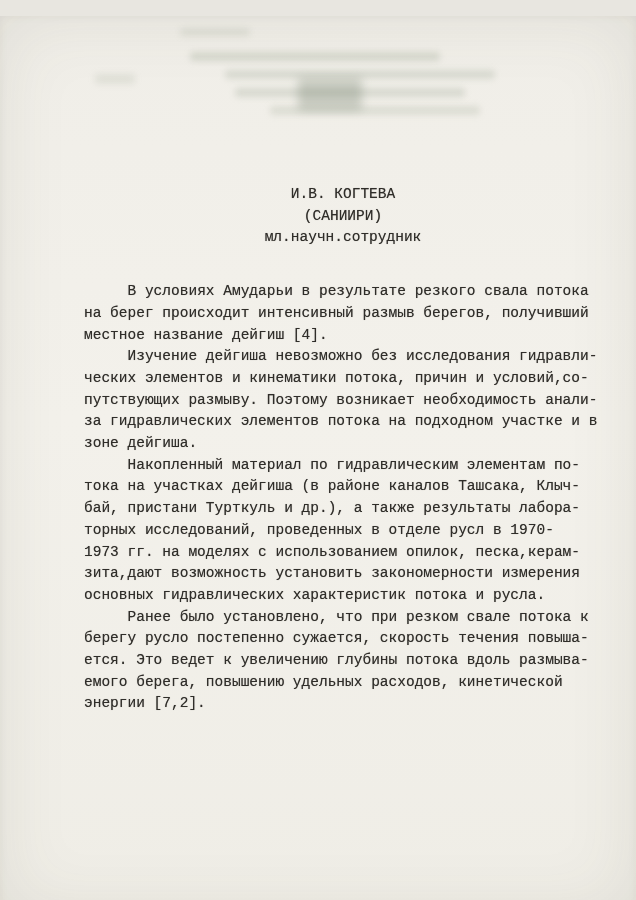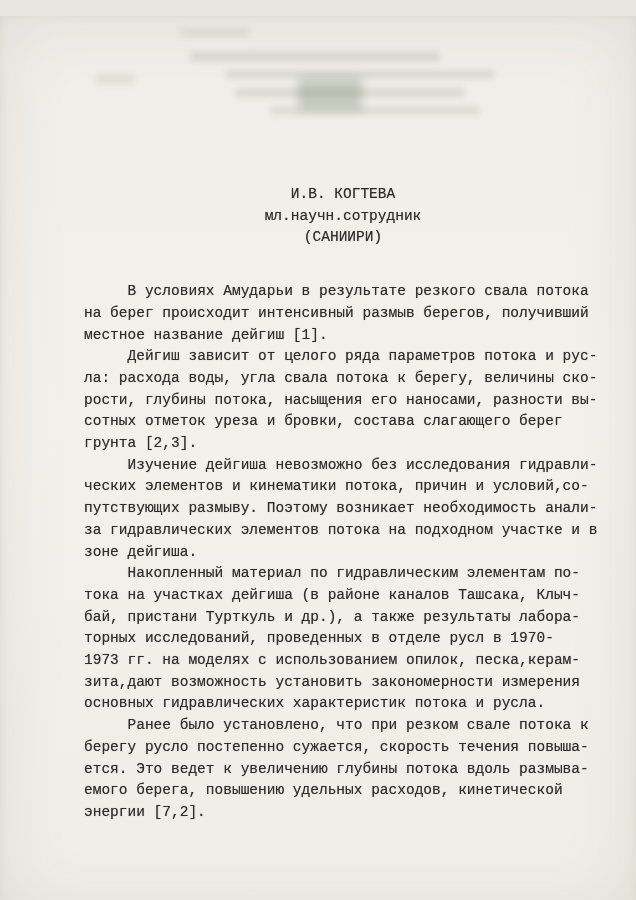--- a/index.html
+++ b/index.html
@@ -56,34 +56,29 @@
     <div class="art a4"></div>
     <div class="art a5"></div>
     <div class="art a6"></div>
     <div class="art a7"></div>
   </div>
 
   <div class="content">
 
     <div class="author-block">
       <div>И.В. КОГТЕВА</div>
+      <div>(САНИИРИ)</div>
       <div>мл.научн.сотрудник</div>
-      <div>(САНИИРИ)</div>
     </div>
 
 
     <div class="body-text">
       <div class="para">     В условиях Амударьи в результате резкого свала потока
 на берег происходит интенсивный размыв берегов, получивший
-местное название дейгиш [1].</div>
-      <div class="para">     Дейгиш зависит от целого ряда параметров потока и рус-
-ла: расхода воды, угла свала потока к берегу, величины ско-
-рости, глубины потока, насыщения его наносами, разности вы-
-сотных отметок уреза и бровки, состава слагающего берег
-грунта [2,3].</div>
+местное название дейгиш [4].</div>
       <div class="para">     Изучение дейгиша невозможно без исследования гидравли-
 ческих элементов и кинематики потока, причин и условий,со-
 путствующих размыву. Поэтому возникает необходимость анали-
 за гидравлических элементов потока на подходном участке и в
 зоне дейгиша.</div>
       <div class="para">     Накопленный материал по гидравлическим элементам по-
 тока на участках дейгиша (в районе каналов Ташсака, Клыч-
 бай, пристани Турткуль и др.), а также результаты лабора-
 торных исследований, проведенных в отделе русл в 1970-
 1973 гг. на моделях с использованием опилок, песка,керам-

